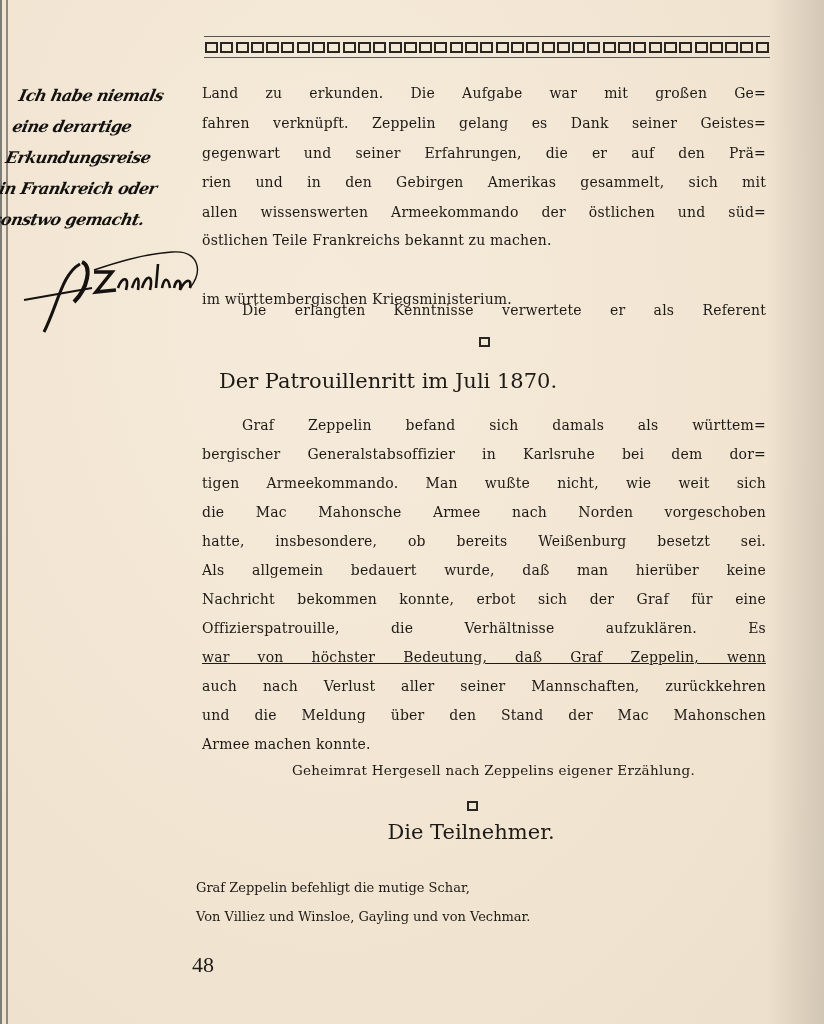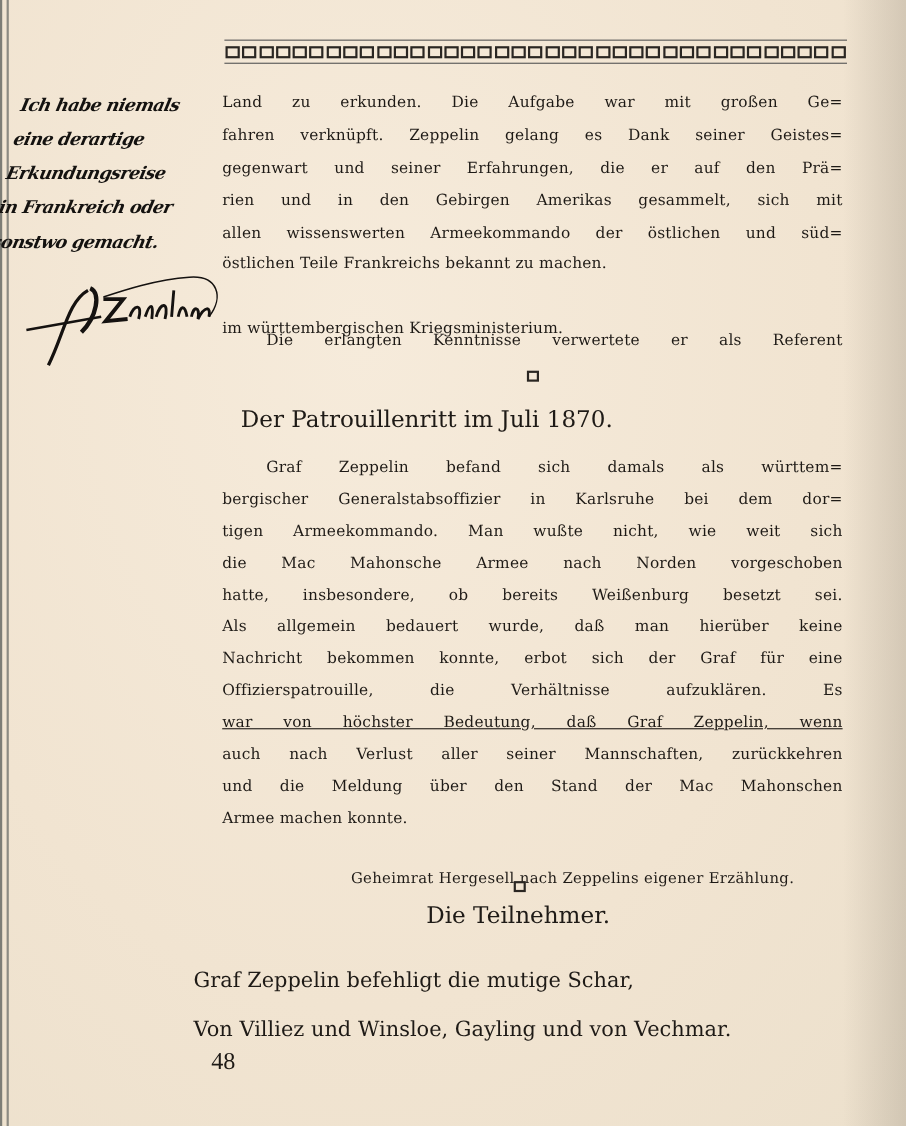--- a/index.html
+++ b/index.html
@@ -29,21 +29,21 @@
     position: absolute; left: 202px; width: 564px; font-size: 14px; line-height: 1;
     white-space: nowrap; text-align: justify; text-align-last: justify; letter-spacing: 0.2px;
   }
   .text-line.last { text-align-last: left; }
   .indent { padding-left: 40px; box-sizing: border-box; }
   .square {
     position: absolute; width: 11px; height: 10px; border: 2px solid #2a2622; box-sizing: border-box;
   }
   .heading { position: absolute; width: 100%; left: 0; text-align: center; font-size: 21px; }
   .attribution { position: absolute; left: 292px; font-size: 13.5px; letter-spacing: 0.3px; }
-  .verse { position: absolute; left: 176px; font-size: 19px; white-space: nowrap; }
+  .verse { position: absolute; left: 196px; font-size: 13px; white-space: nowrap; }
   .page-number { position: absolute; left: 192px; top: 952px; font-size: 22px; font-family: "Liberation Serif", serif; }
   .handwriting {
     position: absolute; left: 6px; top: 80px; width: 200px;
     font-family: "DejaVu Serif", serif; font-style: italic; font-weight: bold;
     font-size: 16px; line-height: 31px; color: #141210; transform: skewX(-12deg);
     letter-spacing: -0.6px;
   }
   .hw-line { white-space: nowrap; }
   .signature {
     position: absolute; left: 22px; top: 244px; width: 186px; height: 95px;
@@ -130,22 +130,22 @@
 <div class="text-line" style="top:505px;">die Mac Mahonsche Armee nach Norden vorgeschoben</div>
 <div class="text-line" style="top:534px;">hatte, insbesondere, ob bereits Weißenburg besetzt sei.</div>
 <div class="text-line" style="top:563px;">Als allgemein bedauert wurde, daß man hierüber keine</div>
 <div class="text-line" style="top:592px;">Nachricht bekommen konnte, erbot sich der Graf für eine</div>
 <div class="text-line" style="top:621px;">Offizierspatrouille, die Verhältnisse aufzuklären. Es</div>
 <div class="text-line" style="top:650px;text-decoration:underline;">war von höchster Bedeutung, daß Graf Zeppelin, wenn</div>
 <div class="text-line" style="top:679px;">auch nach Verlust aller seiner Mannschaften, zurückkehren</div>
 <div class="text-line" style="top:708px;">und die Meldung über den Stand der Mac Mahonschen</div>
 <div class="text-line last" style="top:737px;">Armee machen konnte.</div>
 
-<div class="attribution" style="top:791px;margin-left:27px;">Geheimrat Hergesell nach Zeppelins eigener Erzählung.</div>
+<div class="attribution" style="top:762px;">Geheimrat Hergesell nach Zeppelins eigener Erzählung.</div>
 
 <div class="square" style="left:467px; top:801px;"></div>
 
 <div class="heading" style="top:820px; padding-left:118px; box-sizing:border-box; width:824px;">Die Teilnehmer.</div>
 
 <div class="verse" style="top:880px;">Graf Zeppelin befehligt die mutige Schar,</div>
-<div class="verse" style="top:909px;margin-top:16px;">Von Villiez und Winsloe, Gayling und von Vechmar.</div>
+<div class="verse" style="top:909px;">Von Villiez und Winsloe, Gayling und von Vechmar.</div>
 
 <div class="page-number">48</div>
 
 </body></html>

